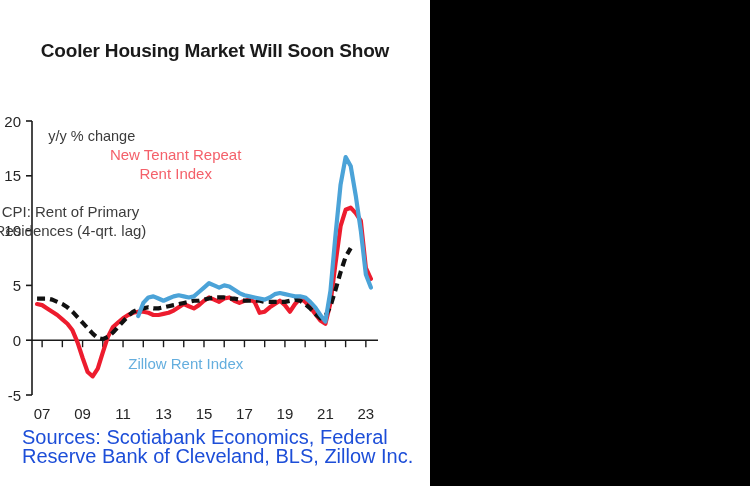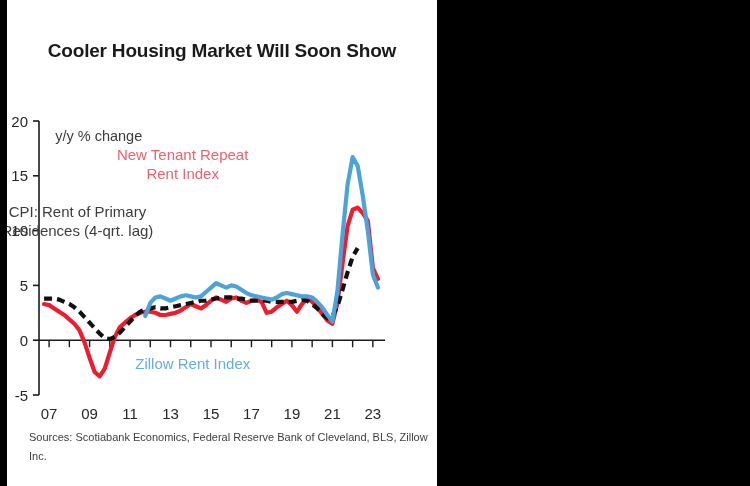--- a/index.html
+++ b/index.html
@@ -3,38 +3,38 @@
 <meta charset="utf-8">
 <style>
   html,body{margin:0;padding:0;}
   body{
     width:750px;height:486px;
     background:#000000;
     font-family:"Liberation Sans", sans-serif;
     overflow:hidden;
   }
   #figure{
-    position:absolute;left:7px;top:0;
+    position:absolute;left:0;top:0;
     width:430px;height:486px;
     background:#ffffff;
   }
   #chart-title{
     position:absolute;left:0;top:38px;width:430px;
     text-align:center;
     font-size:19px;font-weight:bold;color:#1a1a1a;
     line-height:25px;
     letter-spacing:-0.2px;
   }
   #plot-wrap{
     position:absolute;left:0;top:105px;width:430px;height:320px;
   }
   #plot-svg{display:block;}
   #source-note{
     position:absolute;left:22px;top:428px;width:400px;
-    font-size:11px;color:#404040;line-height:19px;
+    font-size:20px;color:#1d4ed8;line-height:19px;
   }
   .axis-tick-label{font-size:15px;fill:#262626;font-family:"Liberation Sans", sans-serif;}
   .ann{font-family:"Liberation Sans", sans-serif;}
   .ann-units{font-size:14.5px;fill:#3c3c3c;}
   .ann-red{font-size:15px;fill:#f4606a;}
   .ann-black{font-size:15px;fill:#3c3c3c;}
   .ann-blue{font-size:15px;fill:#64aede;}
 </style>
 </head>
 <body>

